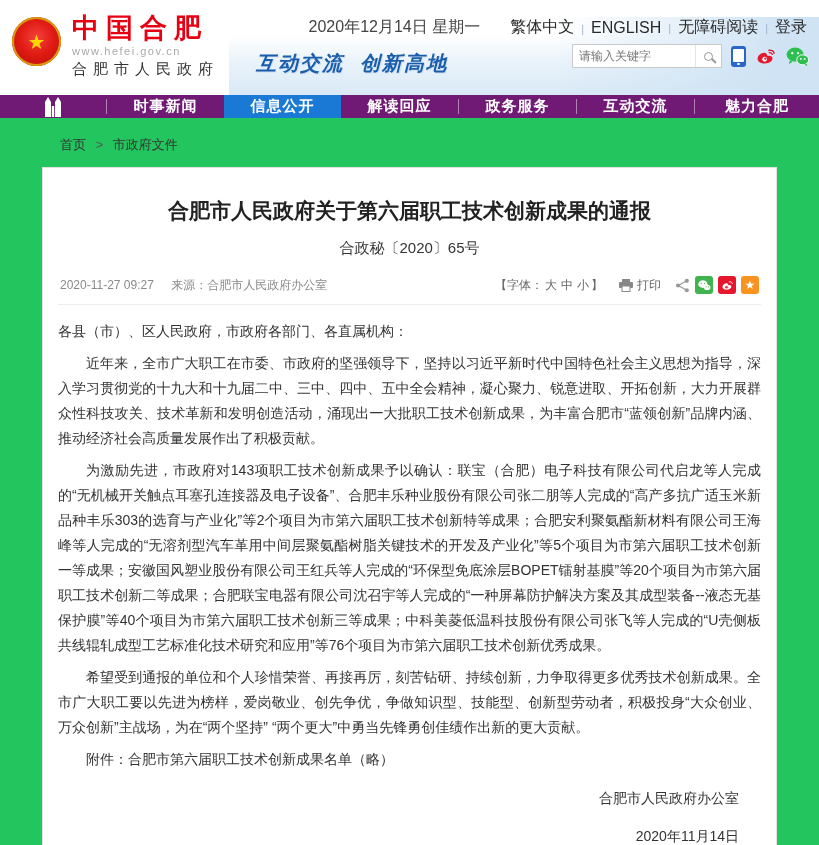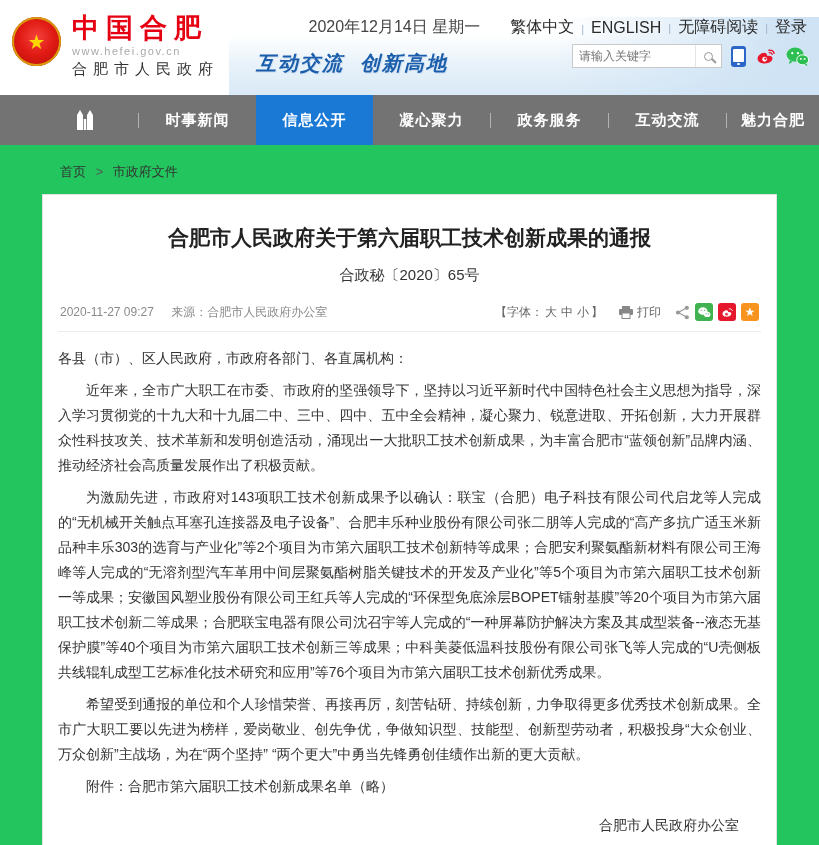--- a/index.html
+++ b/index.html
@@ -36,21 +36,21 @@
     font-family:"Liberation Sans","DejaVu Sans",sans-serif; }
   .search-btn { width:26px; height:22px; border-left:1px solid #e4e4e4; display:flex; align-items:center; justify-content:center; cursor:pointer; background:#fff; }
   .mag { width:9px; height:9px; border:1.5px solid #999; border-radius:50%; position:relative; }
   .mag::after { content:""; position:absolute; width:6px; height:1.5px; background:#999; transform:rotate(45deg); right:-5px; bottom:-2px; }
   .hdr-icon { margin-left:9px; cursor:pointer; display:flex; align-items:center; justify-content:center; }
   .phone-icon { width:15px; height:21px; background:#2a66c8; border-radius:3px; position:relative; }
   .phone-icon::before { content:""; position:absolute; left:2px; right:2px; top:3px; bottom:5px; background:#fff; border-radius:1px; }
   .phone-icon::after { content:""; position:absolute; left:50%; bottom:1.5px; width:2.5px; height:2.5px; margin-left:-1.25px; background:#fff; border-radius:50%; }
 
   
-  .nav { height:50px; background:#737373; display:flex; align-items:stretch;padding-left:32px; }
+  .nav { height:23px; background:#701a75; display:flex; align-items:stretch; }
   .nav-home { width:106px; display:flex; align-items:center; justify-content:center; cursor:pointer; }
   .nav-sep { width:1px; height:15px; background:rgba(255,255,255,.45); align-self:center; }
   .nav-item { width:117px; display:flex; align-items:center; justify-content:center;
     color:#fff; font-size:15px; font-weight:bold; letter-spacing:1px; cursor:pointer; }
   .nav-item.active { background:#1b79d6; }
   .nav-item:last-child { flex:1; }
 
   
   .main { background:#22c55e; height:822px; }
   .breadcrumb { padding:18px 0 13px 60px; font-size:13px; color:#333; }
@@ -151,21 +151,21 @@
         <polygon points="3,5 9,5 6,0"></polygon>
           <rect x="3" y="5" width="6" height="15"></rect>
         <polygon points="13,5 19,5 16,0"></polygon>
           <rect x="13" y="5" width="6" height="15"></rect>
         <rect x="9.8" y="9" width="2.4" height="11" fill="#fff"></rect>
       </svg>
     </div>
     <div class="nav-sep"></div>
     <div class="nav-item">时事新闻</div>
     <div class="nav-item active">信息公开</div>
-    <div class="nav-item">凝心聚力</div>
+    <div class="nav-item">解读回应</div>
     <div class="nav-sep"></div>
     <div class="nav-item">政务服务</div>
     <div class="nav-sep"></div>
     <div class="nav-item">互动交流</div>
     <div class="nav-sep"></div>
     <div class="nav-item">魅力合肥</div>
   </div>
 
   <div class="main">
 

